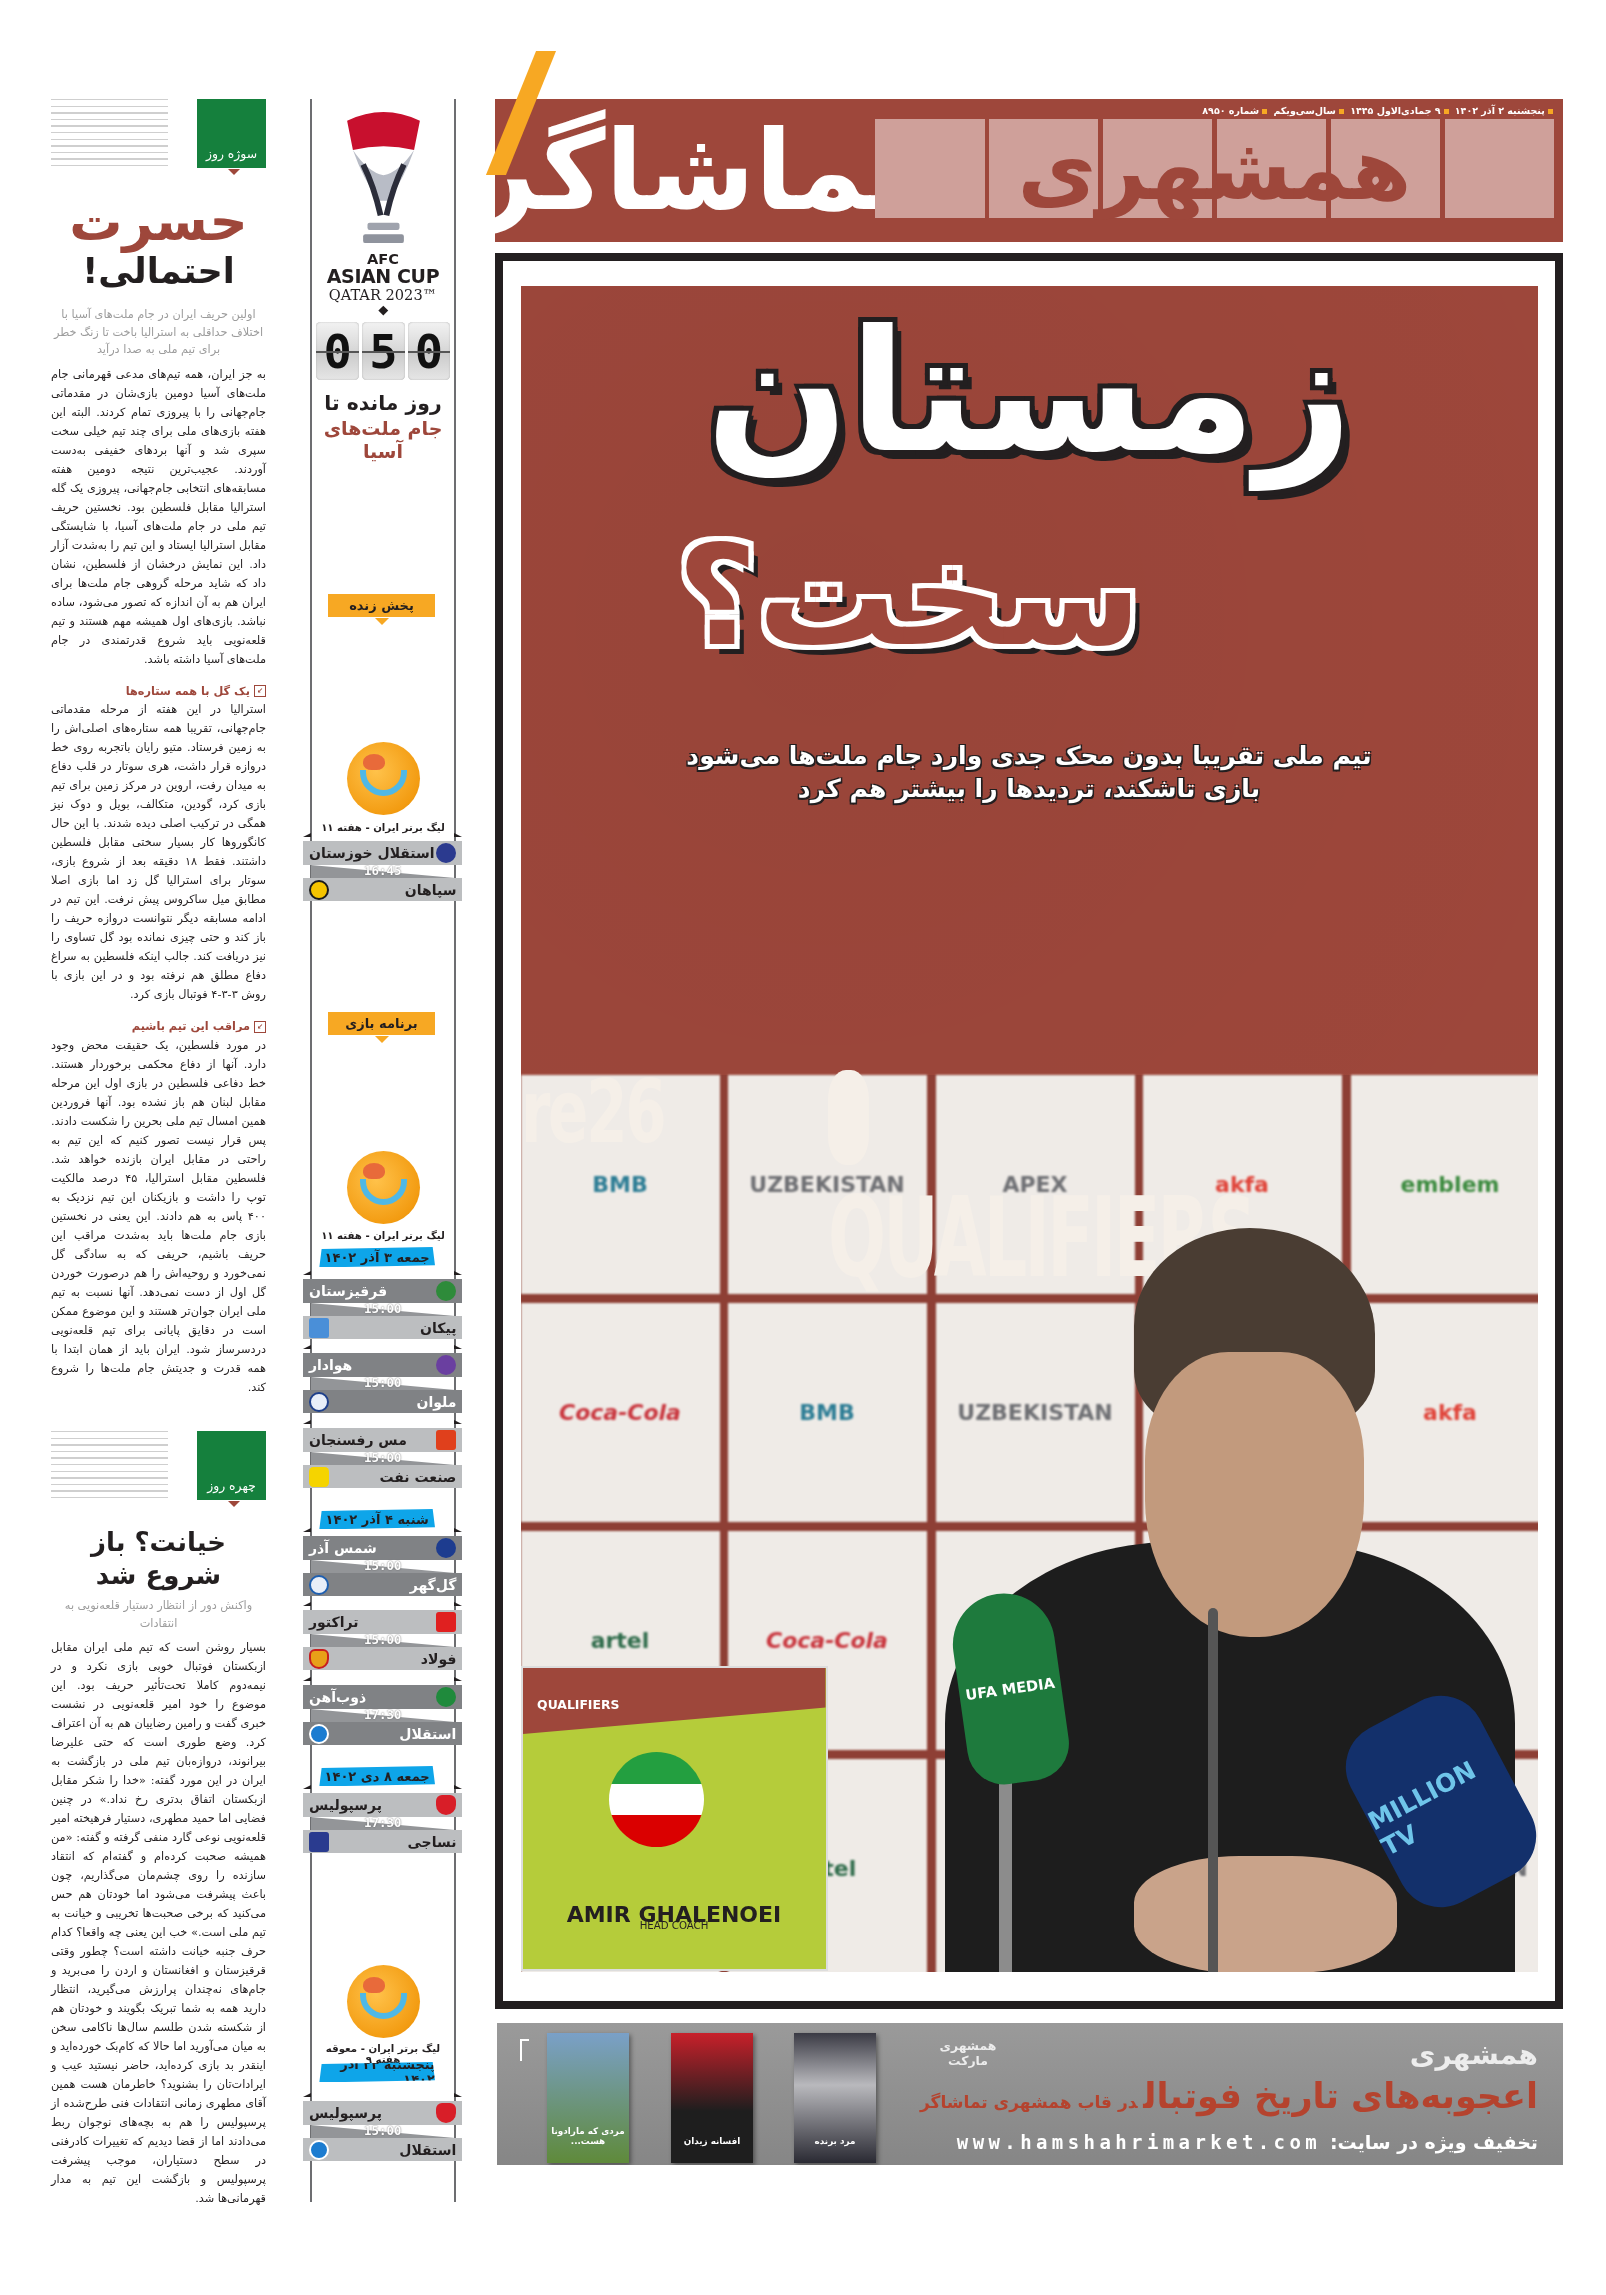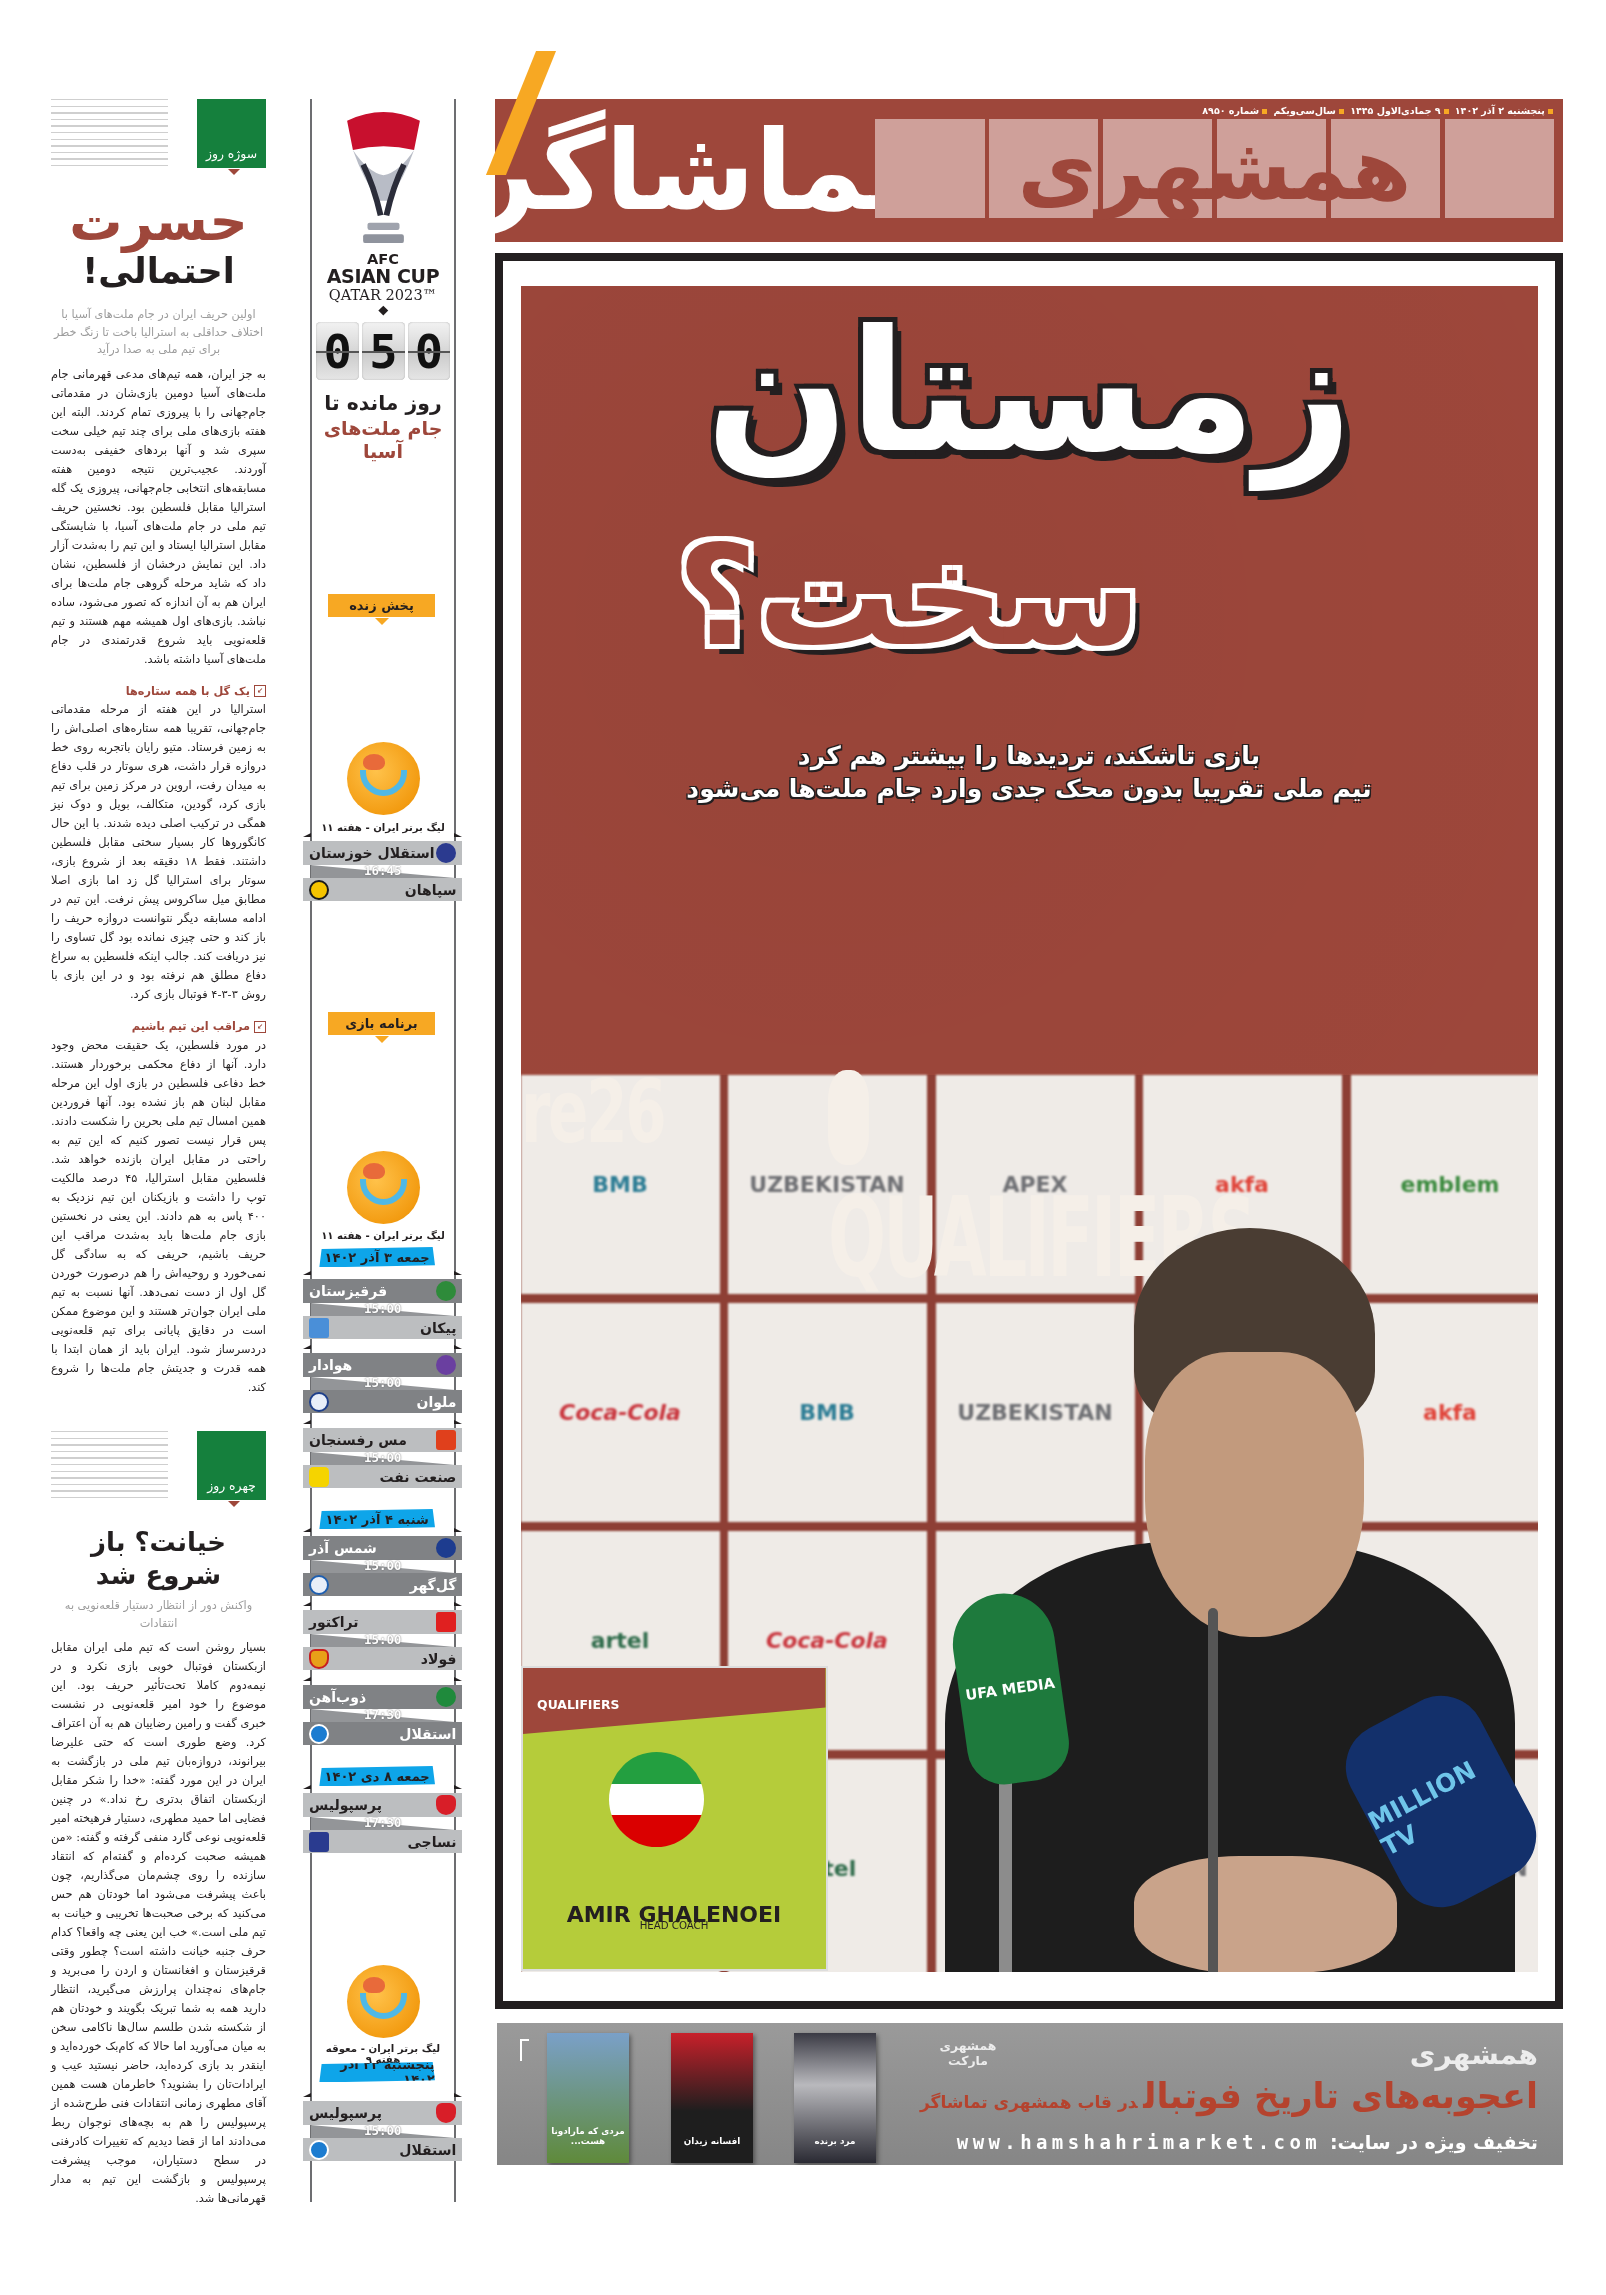--- a/index.html
+++ b/index.html
@@ -422,22 +422,22 @@
           <div class="w"></div>
           <div class="r"></div>
         </div>
       <div class="np-name">AMIR GHALENOEI</div>
       <div class="np-role">HEAD COACH</div>
     </div>
 
     <h1 class="headline-main">زمستان</h1>
     <h1 class="headline-sub">سخت؟</h1>
     <div class="deck">
+      <div>تیم ملی تقریبا بدون محک جدی وارد جام ملت‌ها می‌شود</div>
       <div>بازی تاشکند، تردیدها را بیشتر هم کرد</div>
-      <div>تیم ملی تقریبا بدون محک جدی وارد جام ملت‌ها می‌شود</div>
     </div>
   </div>
 </main>
 
 <section class="ad">
   <div class="ad-corner"></div>
   <div class="ad-cover" style="left:50px;background:linear-gradient(#7aa0c8,#5f8a3a)">
     <div class="cap">مردی که مارادونا هست...</div>
   </div>
   <div class="ad-cover" style="left:174px;background:linear-gradient(#c8202a,#1e1e1e 60%)">

